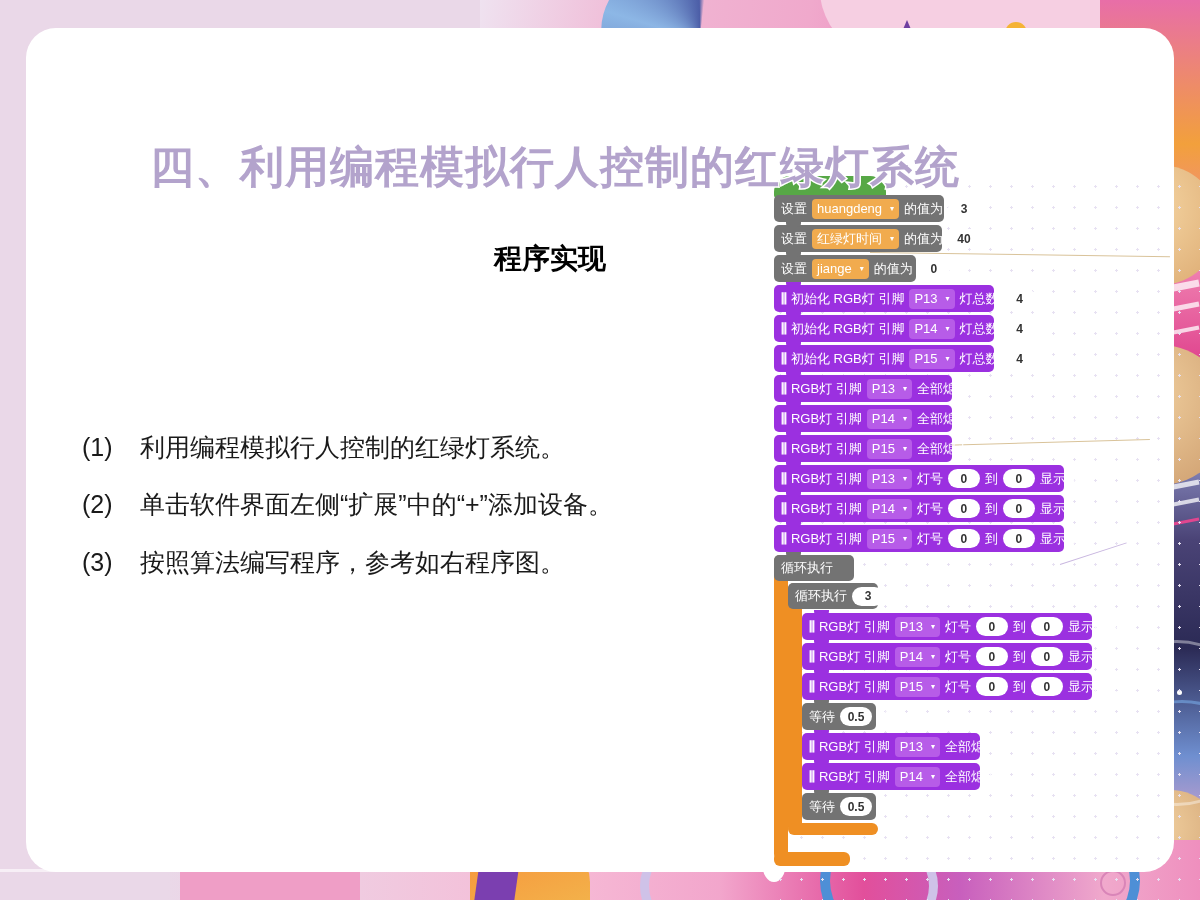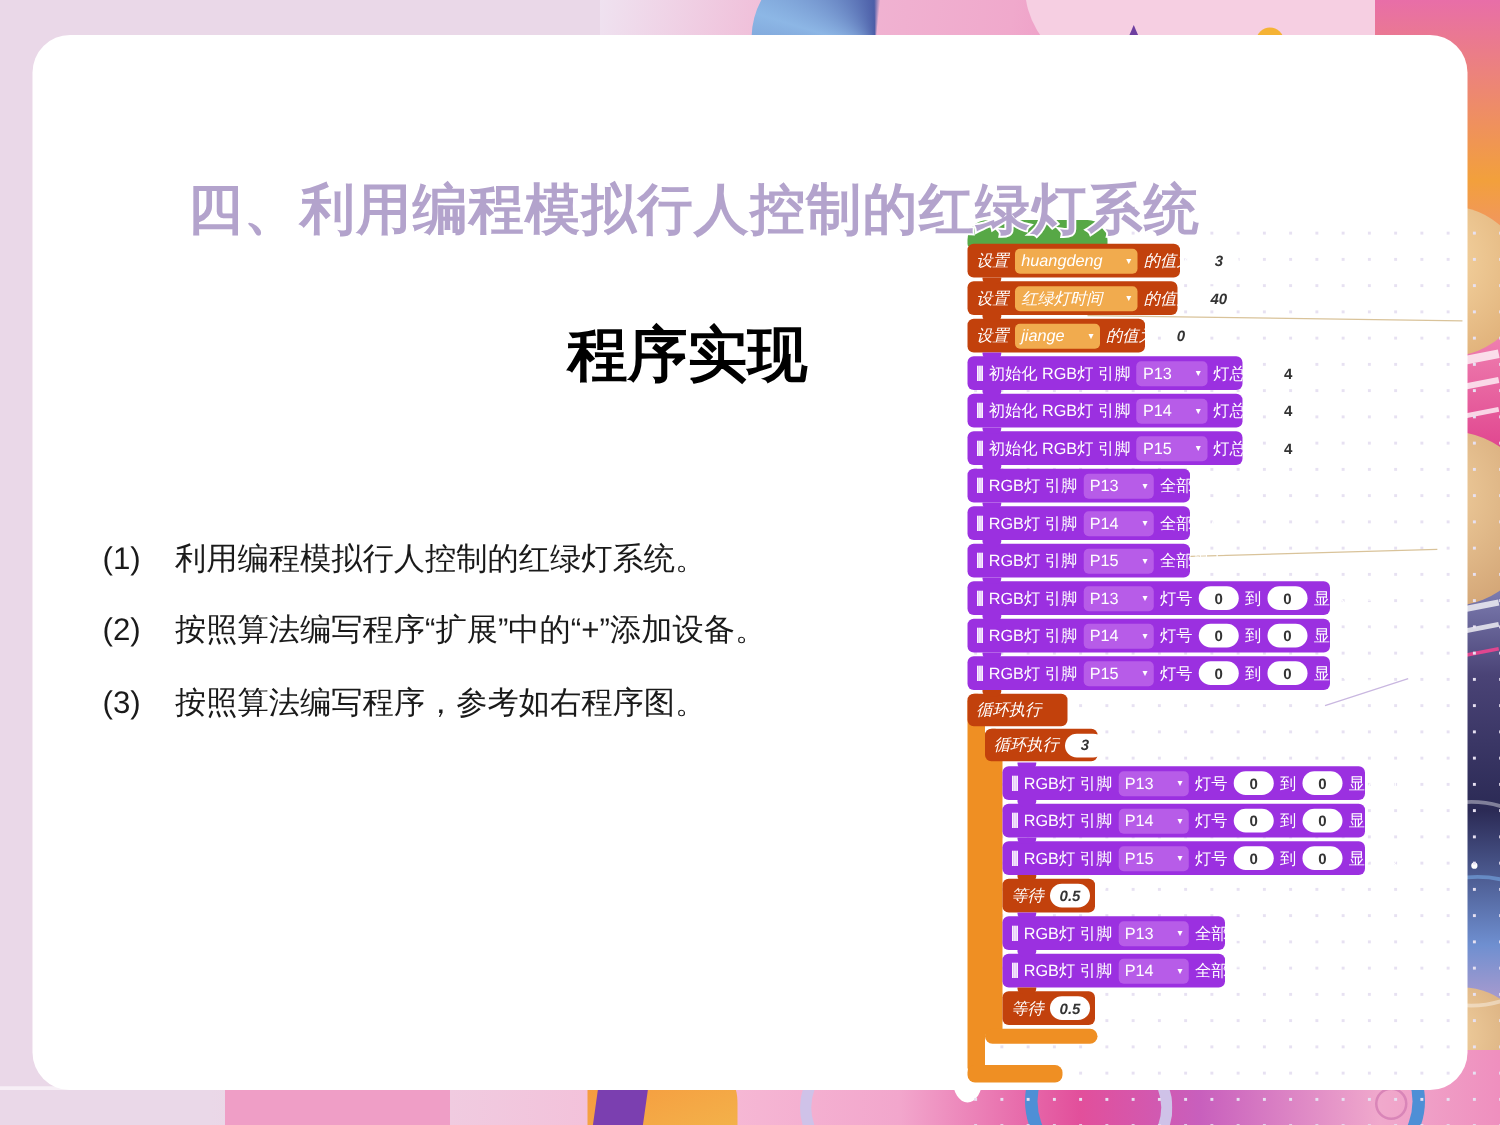--- a/index.html
+++ b/index.html
@@ -62,22 +62,22 @@
   }
 
   
   #title{
     position:absolute;left:150px;top:138px;width:760px;
     font-size:44px;font-weight:bold;color:#b3a3cc;
     letter-spacing:1px;white-space:nowrap;z-index:6;
     -webkit-text-stroke:3px #ffffff;paint-order:stroke fill;
   }
   #subtitle{
-    position:absolute;left:0;top:252px;width:1100px;text-align:center;
-    font-size:48px;font-weight:bold;color:#000;z-index:6;
+    position:absolute;left:0;top:240px;width:1100px;text-align:center;
+    font-size:28px;font-weight:bold;color:#000;z-index:6;
     -webkit-text-stroke:4px #ffffff;paint-order:stroke fill;
   }
 
   
   #steps{position:absolute;left:82px;top:432px;width:640px;z-index:6;}
   .step{
     display:flex;align-items:baseline;margin-bottom:26px;
     font-size:25px;color:#1a1a1a;line-height:1.25;
   }
   .step-num{flex:0 0 58px;}
@@ -93,34 +93,34 @@
     background-size:21px 21px;
   }
   .ann-line{position:absolute;height:1px;background:#d9c39a;transform-origin:left center;}
   .ann-line2{position:absolute;height:1px;background:#c9b7e0;transform-origin:left center;}
 
   .blk{
     position:absolute;display:flex;align-items:center;box-sizing:border-box;
     height:27px;border-radius:5px;padding:0 7px;gap:5px;
     font-size:13px;color:#fff;white-space:nowrap;
   }
-  .blk.orange{background:#c2410c;font-style:italic;}
+  .blk.orange{background:#737373;}
   .blk.purple{background:#9b30e0;}
   .notch{
     position:absolute;left:12px;top:-3px;width:15px;height:5px;
     background:inherit;border-radius:0 0 4px 4px;
   }
   .pill{
     background:#fff;border-radius:11px;min-width:20px;height:19px;
     display:inline-flex;align-items:center;justify-content:center;
     padding:0 6px;font-size:12px;color:#333;font-weight:bold;
   }
   .drop{
     background:rgba(255,255,255,.25);border-radius:4px;height:20px;
-    display:inline-flex;align-items:center;gap:19px;padding:0 5px;font-size:13px;
+    display:inline-flex;align-items:center;gap:8px;padding:0 5px;font-size:13px;
   }
   .drop.light{background:#f1ab4e;}
   .drop.plight{background:#b75ce8;}
   .caret{font-size:8px;line-height:1;}
   .dot{width:17px;height:17px;border-radius:50%;display:inline-block;}
   .led{
     display:inline-flex;align-items:center;justify-content:center;
     width:22px;height:19px;font-size:13px;letter-spacing:-1px;font-weight:bold;
   }
 
@@ -439,19 +439,19 @@
 <div id="title">四、利用编程模拟行人控制的红绿灯系统</div>
 <div id="subtitle">程序实现</div>
 
 <div id="steps">
   <div class="step">
     <span class="step-num">(1)</span>
     <span class="step-txt">利用编程模拟行人控制的红绿灯系统。</span>
   </div>
   <div class="step">
     <span class="step-num">(2)</span>
-    <span class="step-txt">按照算法编写程序“扩展”中的“+”添加设备。</span>
+    <span class="step-txt">单击软件界面左侧“扩展”中的“+”添加设备。</span>
   </div>
   <div class="step">
     <span class="step-num">(3)</span>
     <span class="step-txt">按照算法编写程序，参考如右程序图。</span>
   </div>
 </div>
 
 </body></html>

